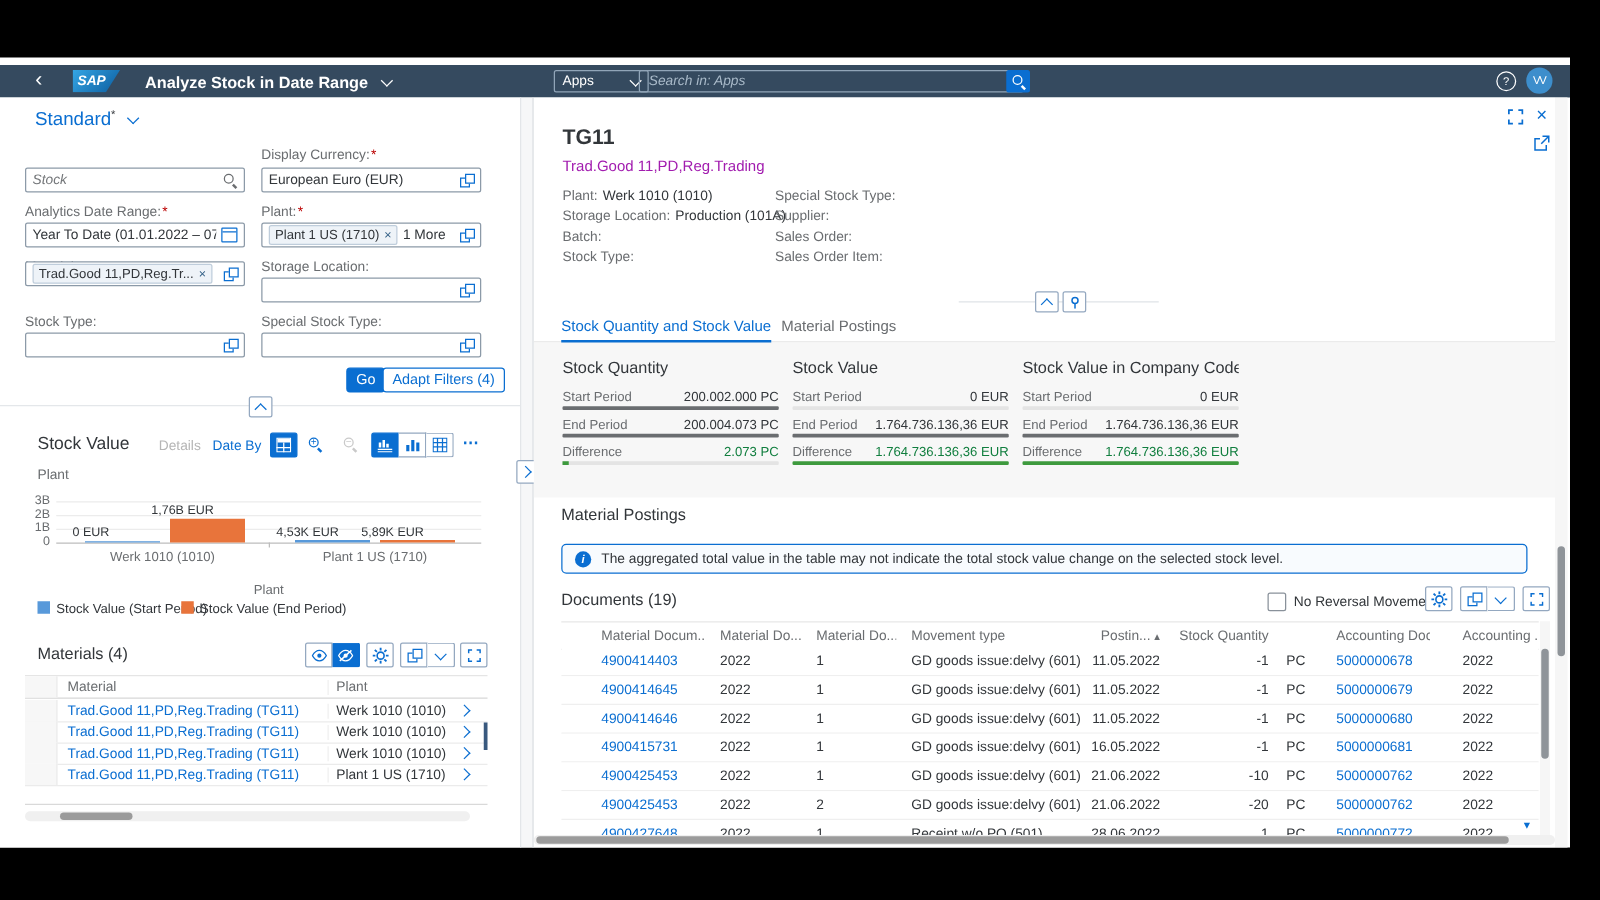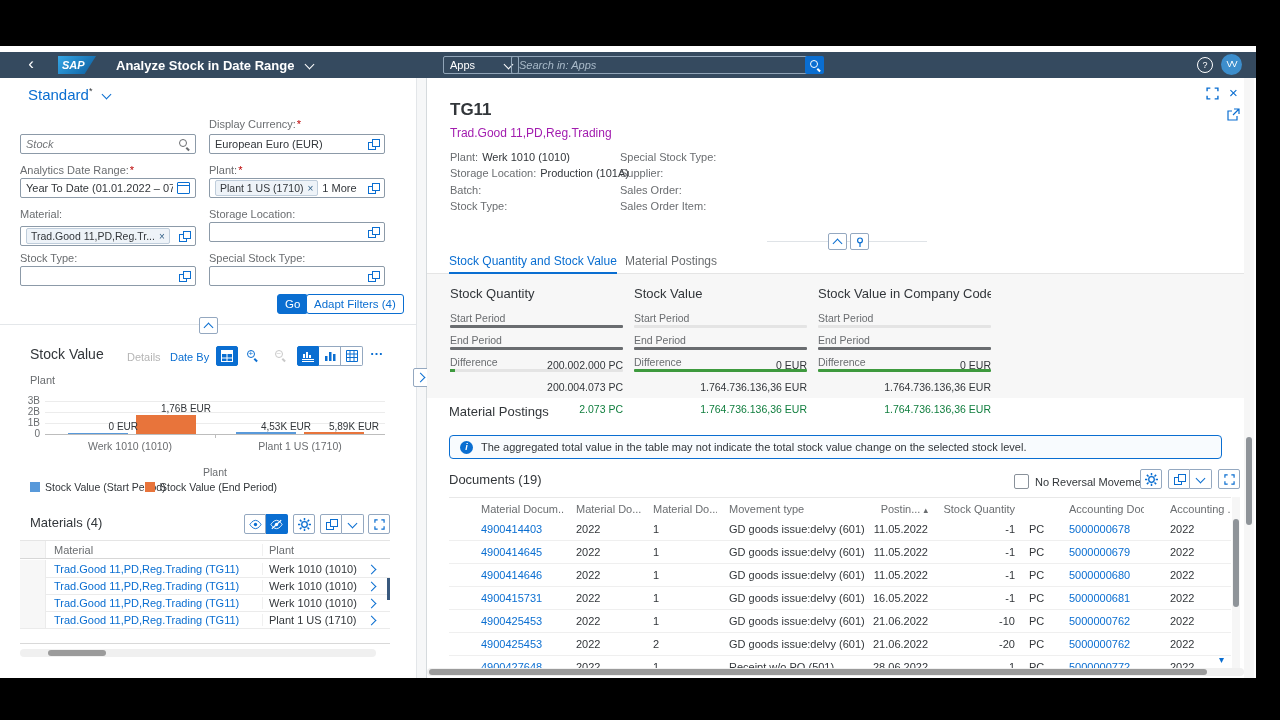--- a/index.html
+++ b/index.html
@@ -63,42 +63,42 @@
   
   .left{position:absolute;left:0;top:32px;width:416px;height:600px;background:#fff;overflow:hidden;}
   .splitter{position:absolute;left:416px;top:32px;width:11px;height:600px;background:#f6f7f8;border-left:1px solid #e3e6e9;border-right:1px solid #d5dadd;box-sizing:border-box;}
   .right{position:absolute;left:427px;top:32px;width:817px;height:600px;background:#fff;overflow:hidden;}
   .pagebar{position:absolute;left:1244px;top:32px;width:10px;height:600px;background:#f6f6f6;}
   .pagebar .thumb{position:absolute;left:2px;top:359px;width:6px;height:88px;background:#8f9499;border-radius:3px;}
 
   
   .gridline{position:absolute;left:0;right:0;height:1px;background:#ececec;}
   .bar{position:absolute;bottom:0;}
-  .blabel{position:absolute;font-size:10px;color:#32363a;text-align:right;}
+  .blabel{position:absolute;font-size:10px;color:#32363a;text-align:left;}
   .catlabel{position:absolute;font-size:10.5px;color:#6a6d70;text-align:center;}
   .leg-sw{width:10px;height:10px;display:inline-block;margin-right:5px;vertical-align:-1px;}
 
   
   .mt-h{font-size:11px;color:#6a6d70;}
   .mt-row{position:absolute;left:20px;width:370px;height:17px;border-bottom:1px solid #ebebeb;font-size:11px;display:flex;align-items:center;}
   .mt-gut{width:26px;height:100%;background:#f7f7f7;border-right:1px solid #ebebeb;box-sizing:border-box;flex:none;}
   .mt-c1{width:216px;padding-left:8px;box-sizing:border-box;overflow:hidden;white-space:nowrap;flex:none;}
   .mt-c2{width:100px;padding-left:6px;box-sizing:border-box;overflow:hidden;white-space:nowrap;flex:none;border-left:1px solid #f0f0f0;}
   .mt-nav{width:18px;text-align:center;color:#0a6ed1;flex:none;}
 
   
   .facet{font-size:11px;line-height:16.3px;white-space:nowrap;}
   .facet .fl{color:#6a6d70;}
   .facet .fv{color:#32363a;margin-left:4px;}
 
   
   .kpi-title{font-size:13px;color:#32363a;}
   .krow{position:absolute;left:0;right:0;height:22px;font-size:10.5px;}
   .krow .kl{position:absolute;left:0;top:0;color:#6a6d70;}
-  .krow .kv{position:absolute;right:0;top:0;color:#32363a;margin-top:47px;}
+  .krow .kv{position:absolute;right:0;top:0;color:#32363a;}
   .krow .kv.pos{color:#107e3e;}
   .kbar{position:absolute;left:0;right:0;top:13px;height:3px;border-radius:1px;background:#e4e4e4;}
   .kbar.dark{background:#6a6d70;}
   .kbar.green{background:#3e9a3e;}
   .kbar.tiny::before{content:"";position:absolute;left:0;top:0;width:5px;height:100%;background:#3e9a3e;}
 
   
   .doc-grid{display:grid;grid-template-columns:20px 95px 77px 76px 156px 61px 87px 36px 87px 87px;align-items:center;}
   .doc-head{height:21px;border-top:1px solid #e8e8e8;border-bottom:1px solid #dcdcdc;font-size:11px;color:#6a6d70;}
   .doc-row{height:22px;border-bottom:1px solid #efefef;font-size:11px;color:#32363a;background:#fff;}
@@ -168,21 +168,21 @@
       <span class="tok">
         <span>Plant 1 US (1710)</span>
         <span class="x">×</span>
       </span>
       <span class="grow">1 More</span>
       <span class="vh"></span>
     </div>
 
     <div class="abs lbl" style="left:20px;top:130px;">Material:</div>
     <div class="abs lbl" style="left:209px;top:130px;">Storage Location:</div>
-    <div class="abs fld" style="left:20px;top:148px;width:164px;text-align:right;">
+    <div class="abs fld" style="left:20px;top:131px;width:164px;text-align:right;">
       <span class="tok">
         <span>Trad.Good 11,PD,Reg.Tr...</span>
         <span class="x">×</span>
       </span>
       <span class="grow"></span>
       <span class="vh"></span>
     </div>
     <div class="abs fld" style="left:209px;top:144px;width:164px;">
       <span class="grow"></span>
           <span class="vh"></span>

